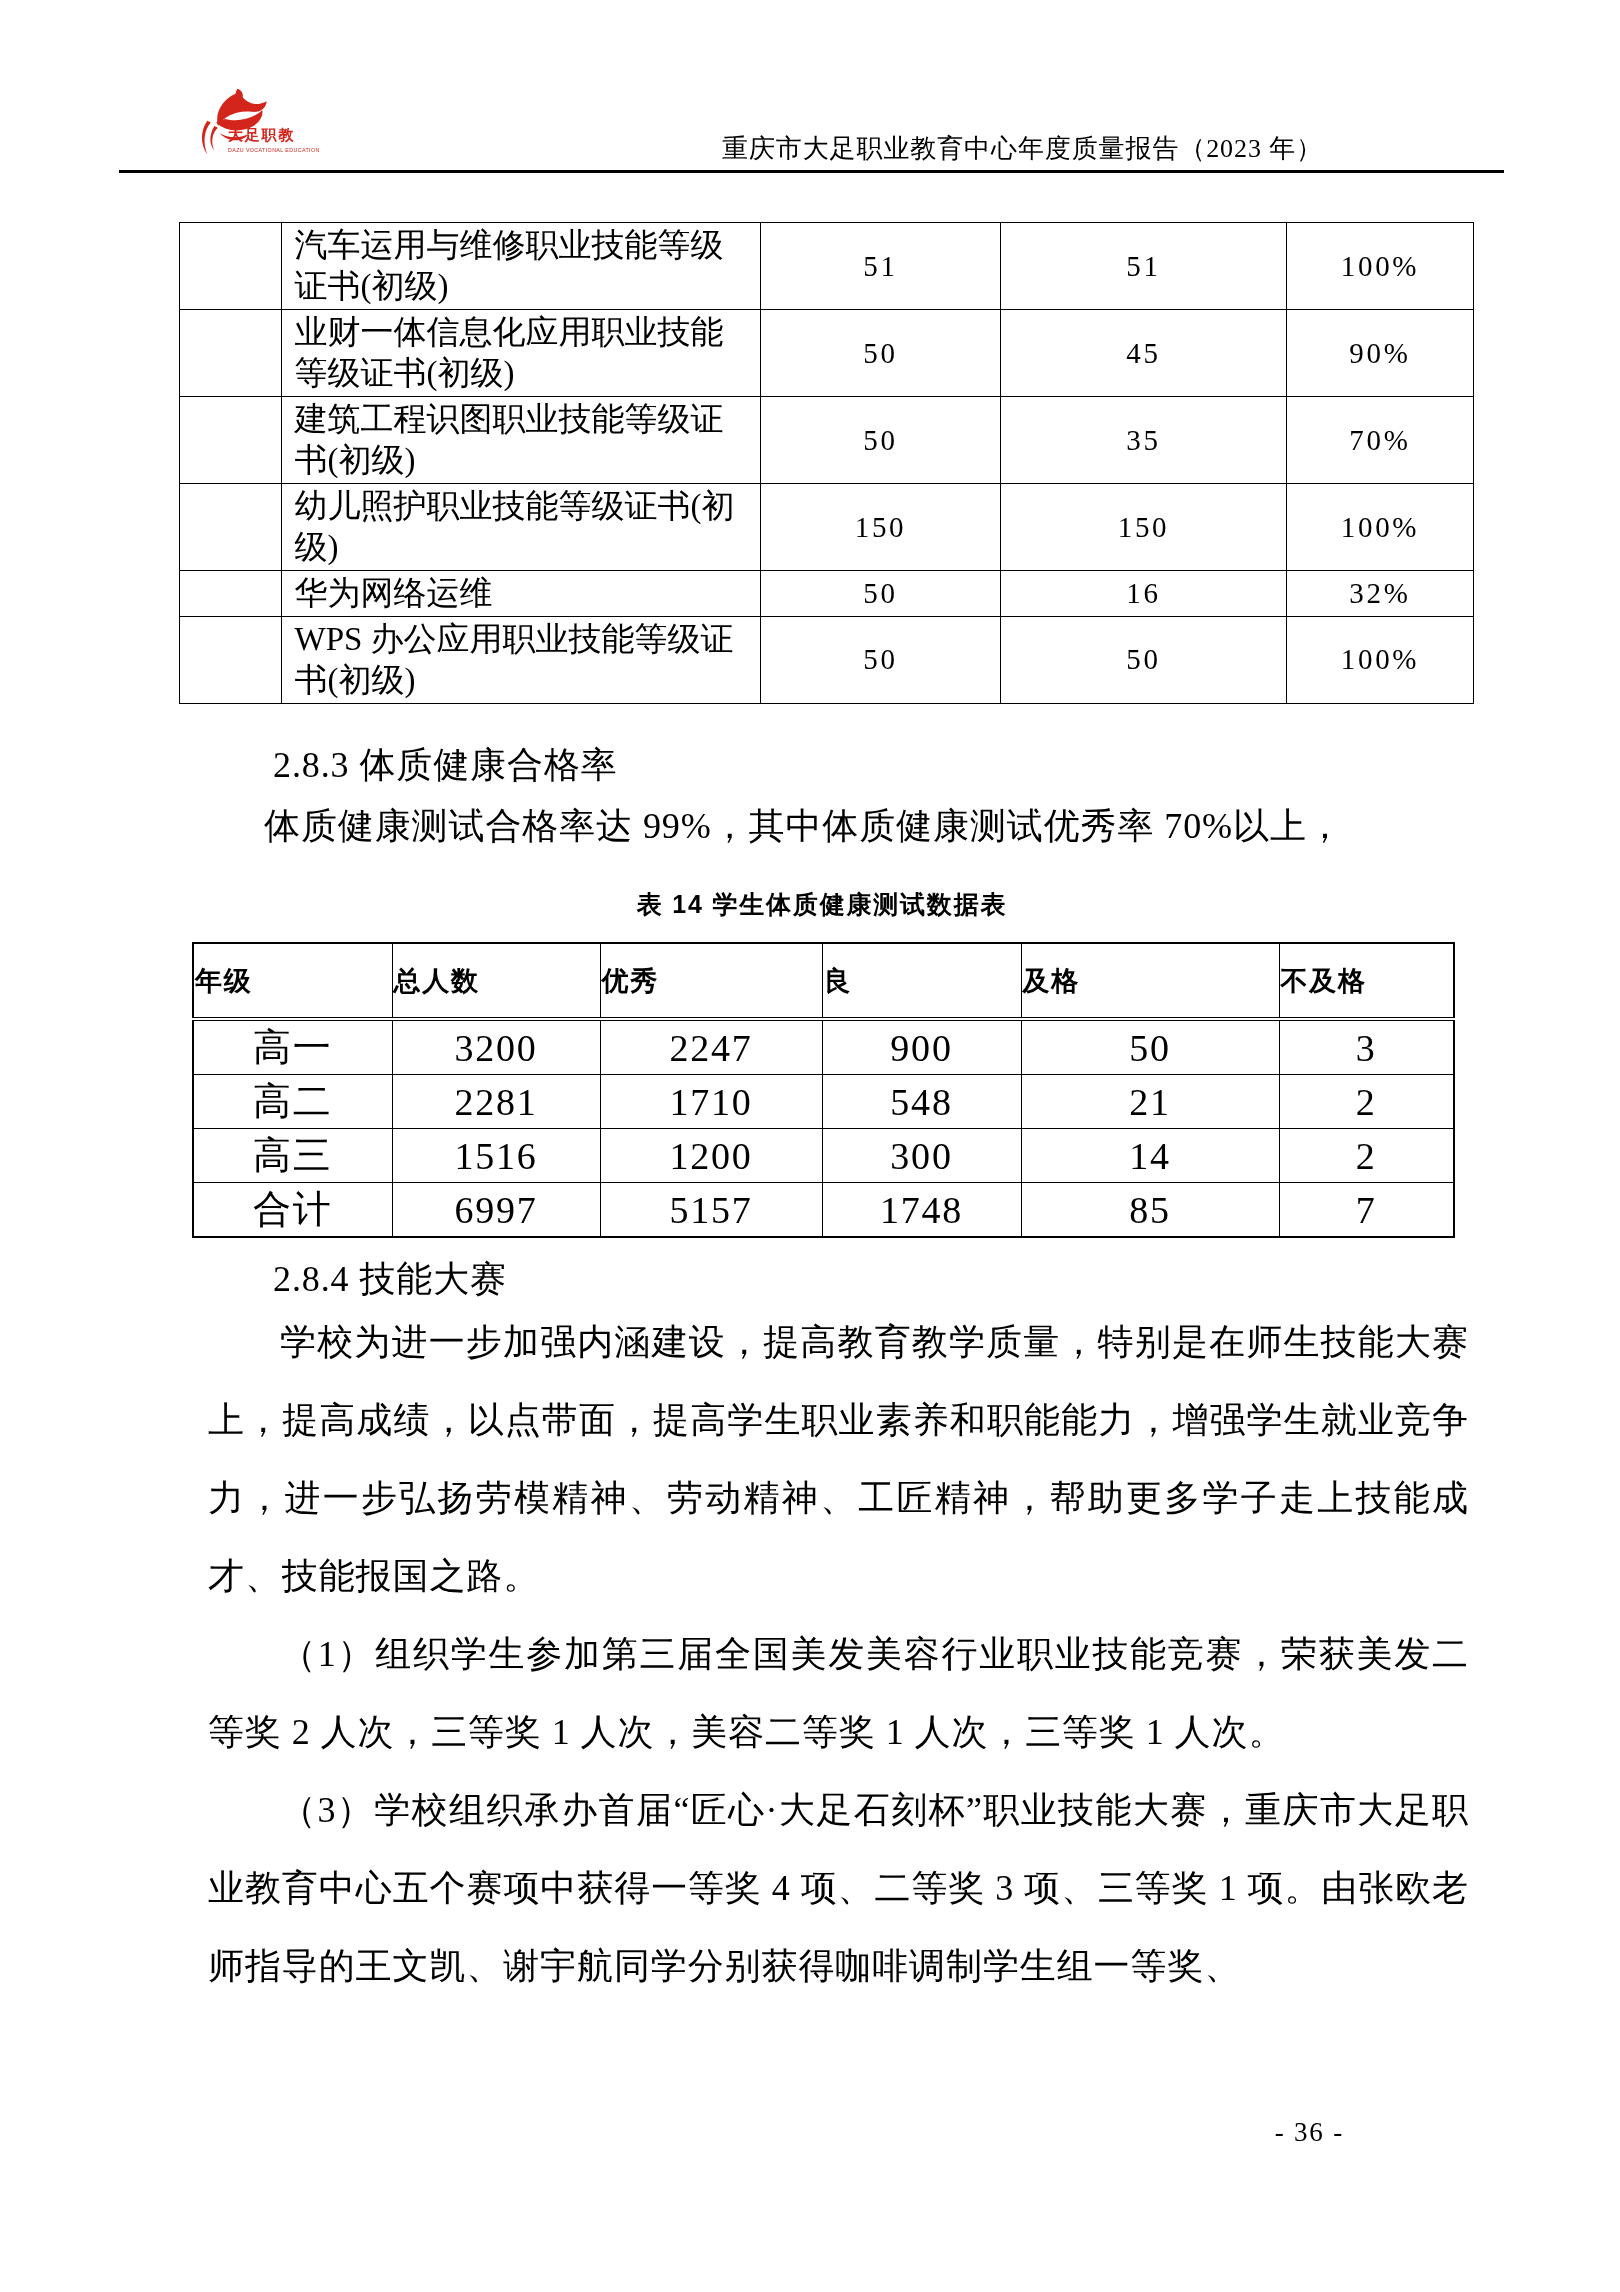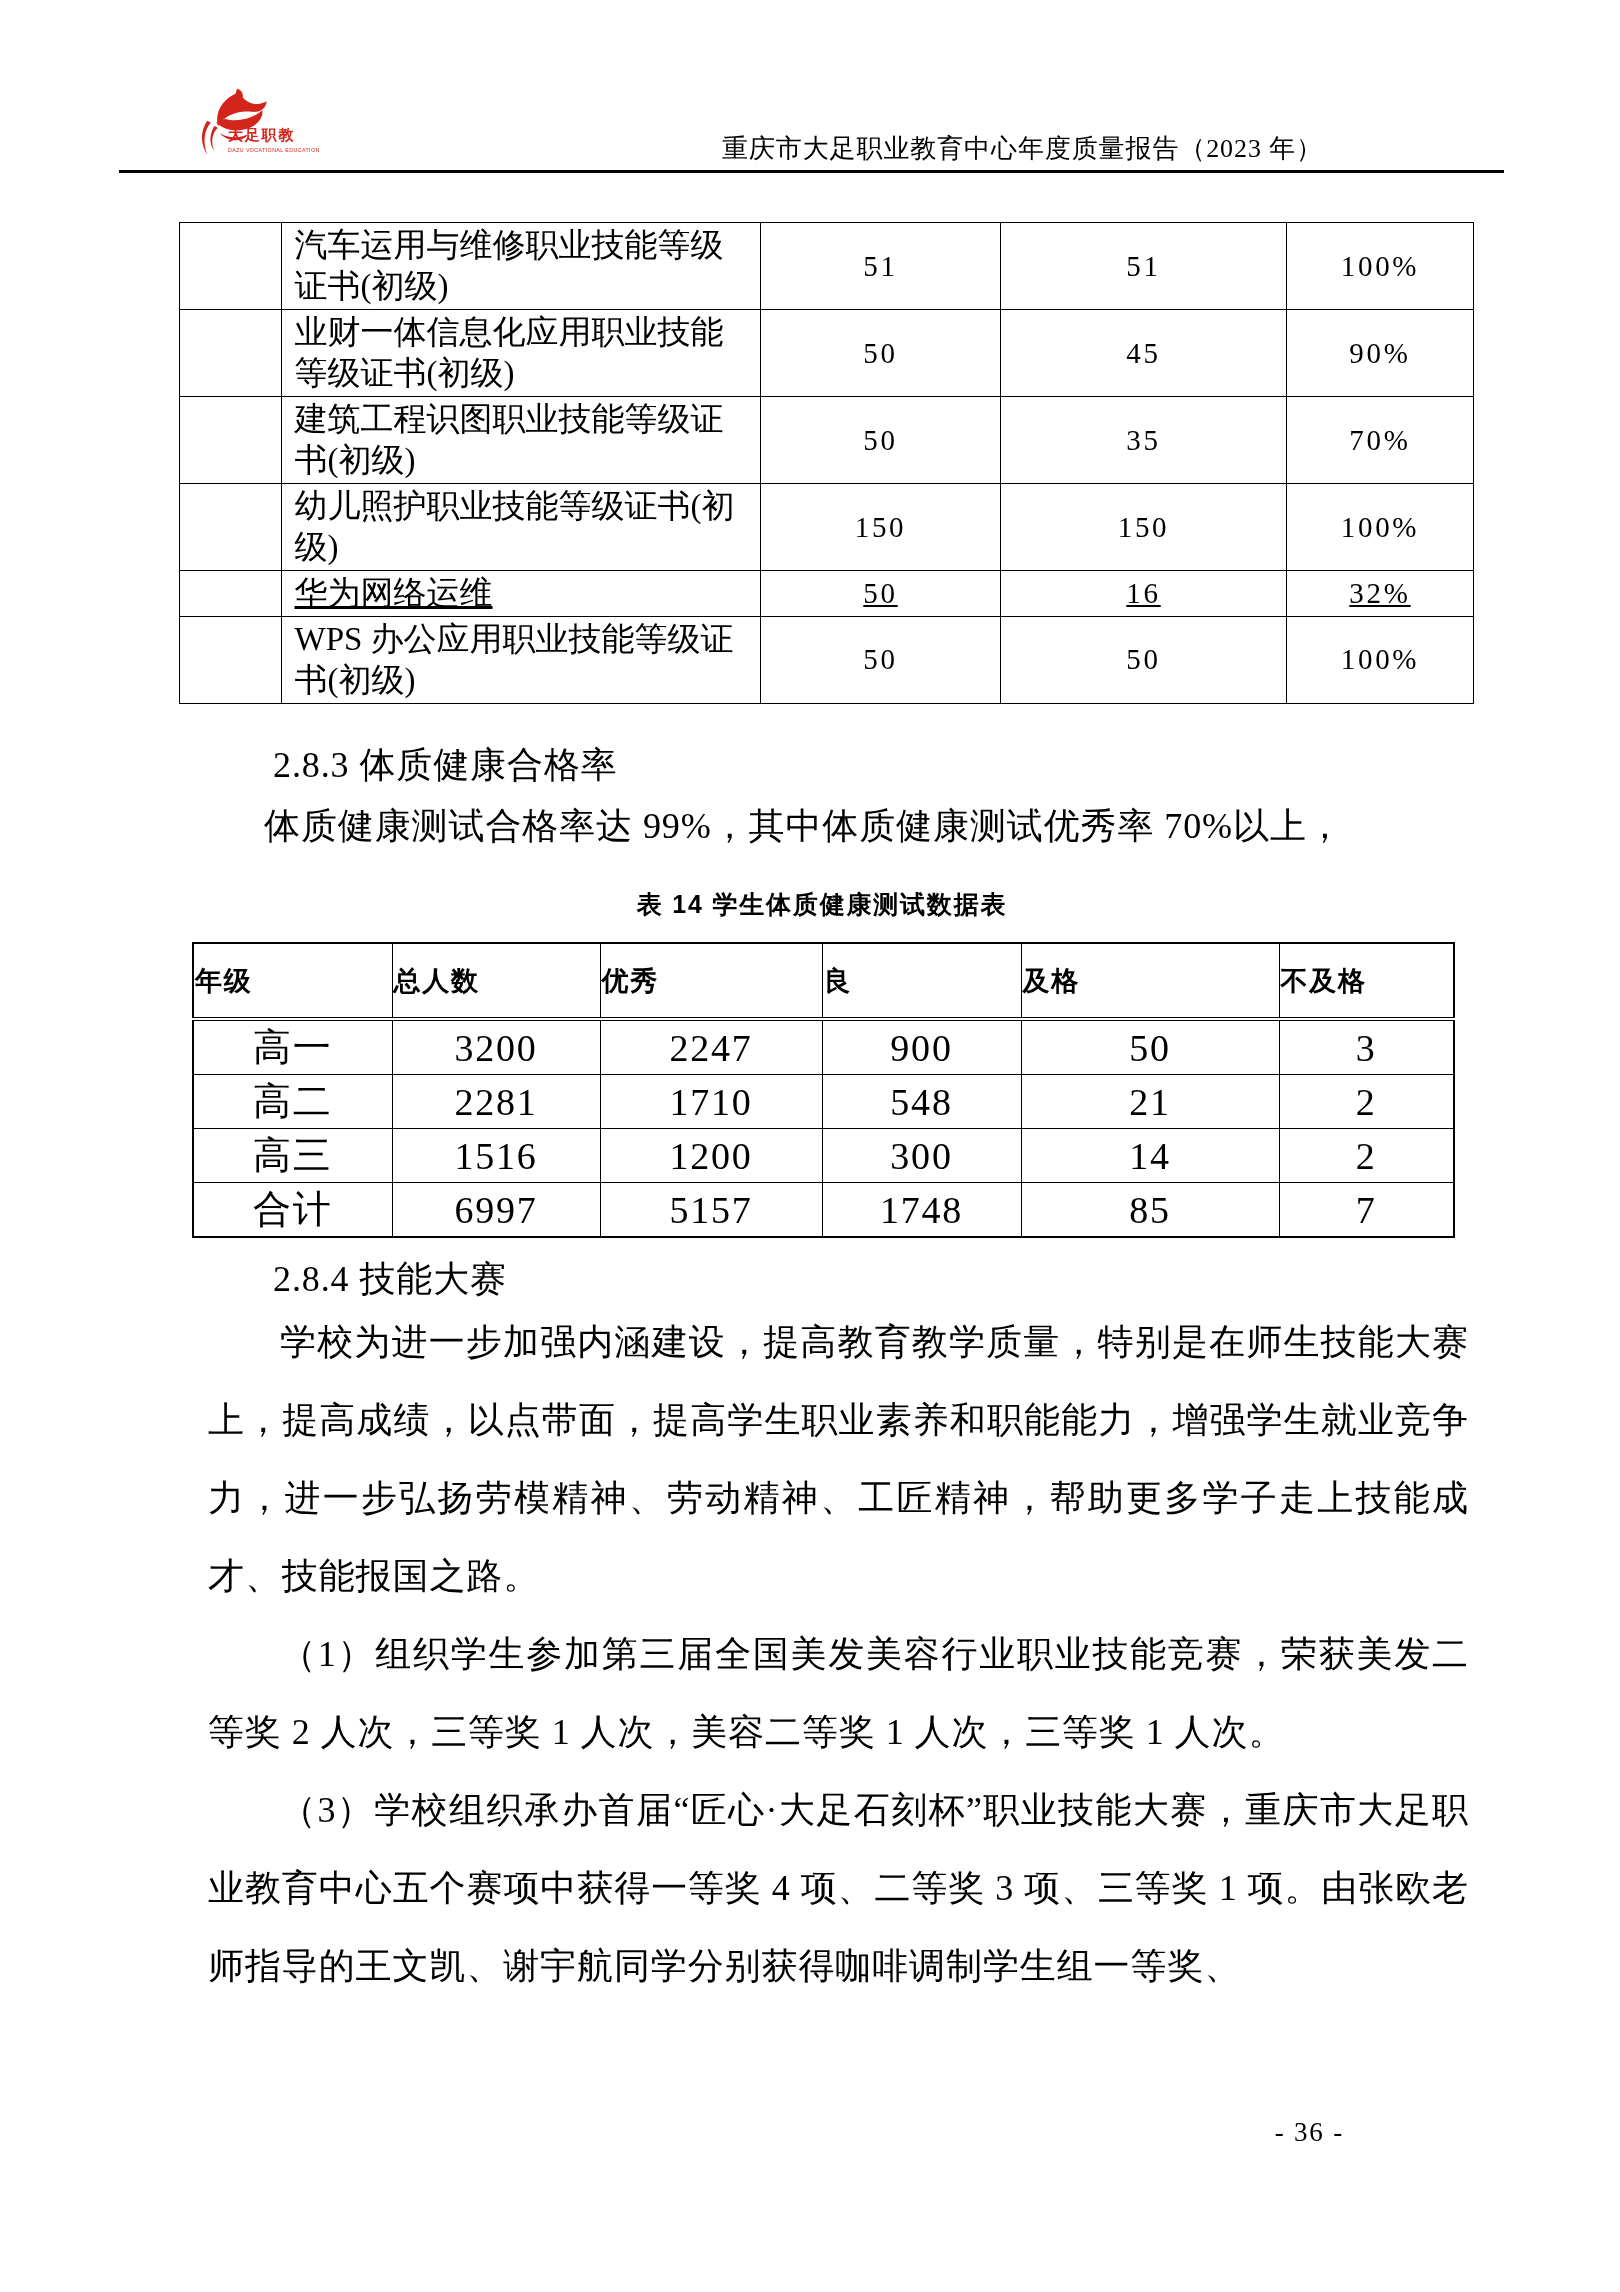--- a/index.html
+++ b/index.html
@@ -39,21 +39,21 @@
     margin-top:32px;
   }
   .cert-table td{
     border:1.8px solid #000;
     vertical-align:middle;
     font-size:33px;line-height:41px;
   }
   .cert-table td.name{padding:1.8px 9px 1.8px 12.5px;text-align:left;}
   .cert-table td.num{text-align:center;font-size:29px;letter-spacing:2.7px;}
   .cert-table tr.tall{height:87px;}
-  .cert-table tr.short{height:44px;text-decoration:underline;}
+  .cert-table tr.short{height:44px;}
   
   .sec-heading{
     position:absolute;left:273px;
     font-size:36px;font-weight:normal;letter-spacing:0.9px;white-space:nowrap;
   }
   .h283{top:741px;}
   .h284{top:1255px;}
   .para-283{
     position:absolute;left:192px;top:800px;width:1261px;
     font-size:36px;line-height:52px;text-indent:2em;letter-spacing:0.9px;

